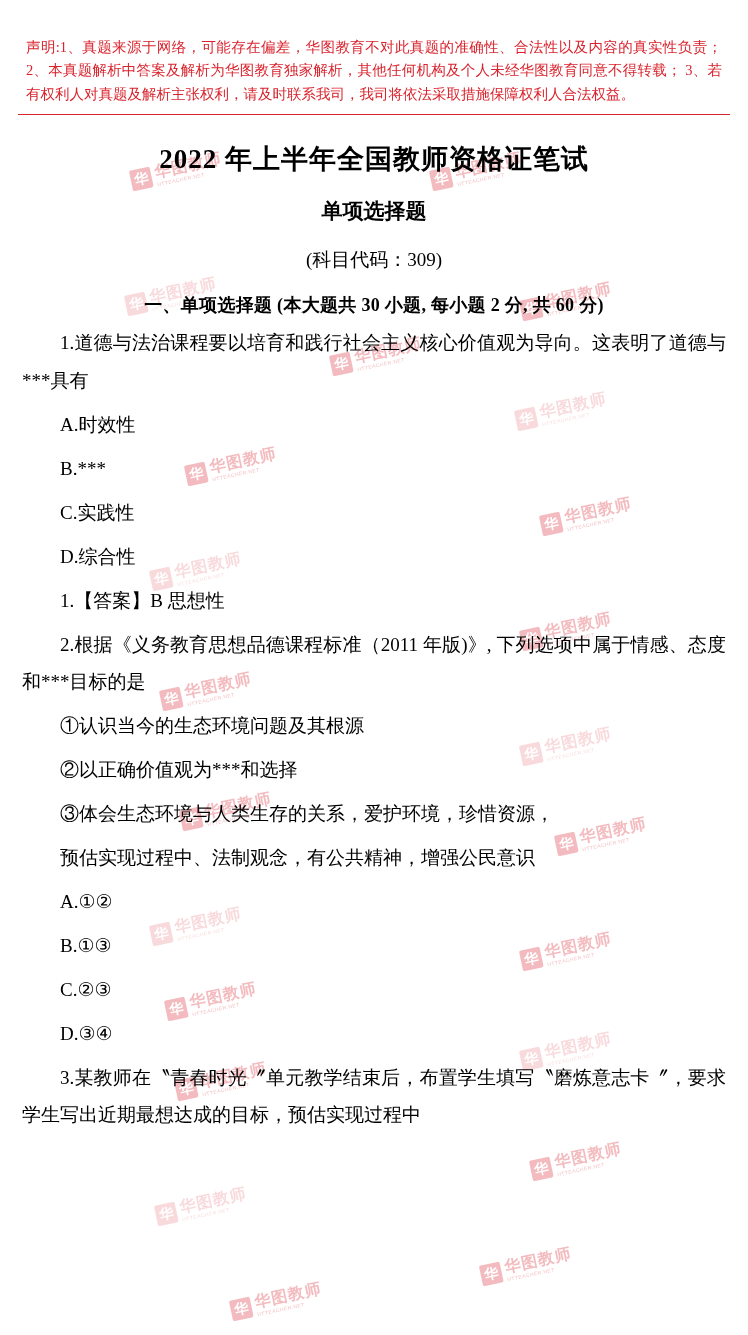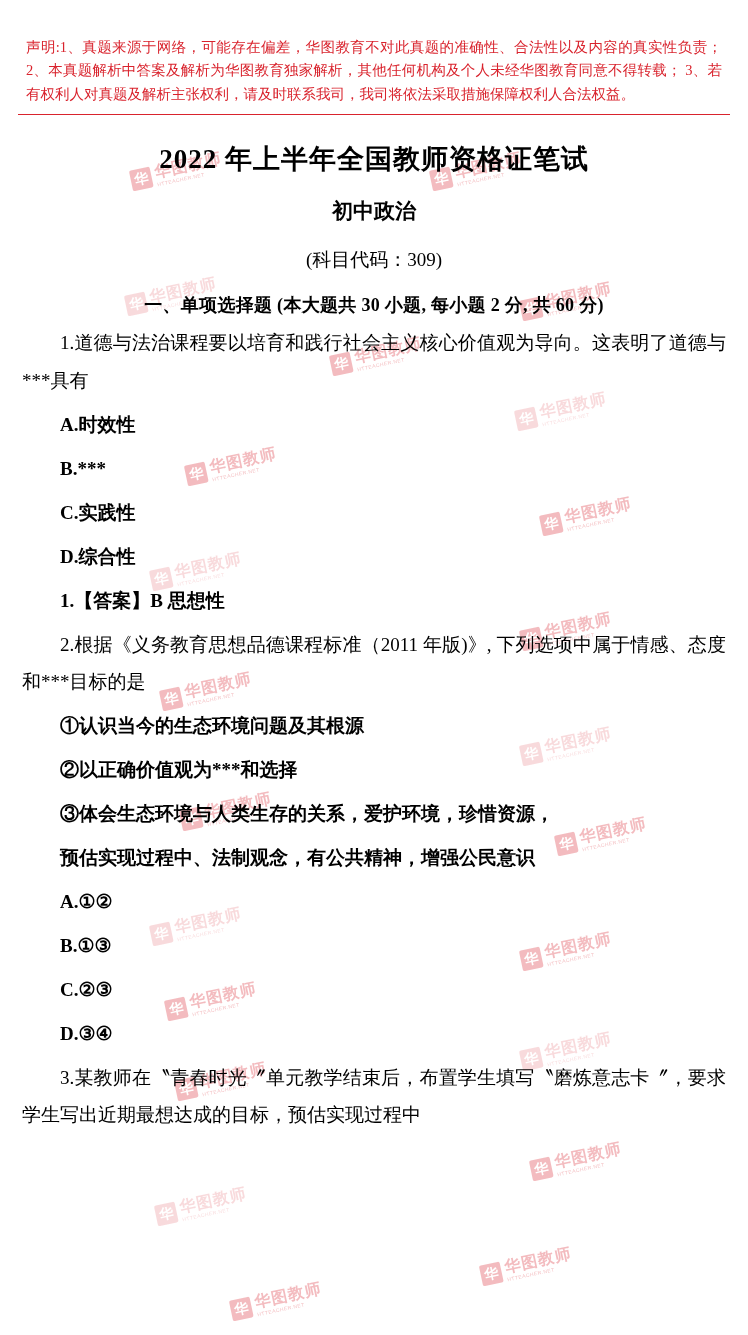--- a/index.html
+++ b/index.html
@@ -124,21 +124,20 @@
     line-height: 1.95;
     margin: 7px 0 0 0;
     text-align: justify;
     text-indent: 0;
   }
   p.indent {
     text-indent: 2em;
   }
   p.opt {
     text-indent: 2em;
-    font-weight: bold;
   }
 </style>
 </head>
 <body>
 
 <div class="watermark-layer" id="wm-layer">
     <div class="wm" style="left: 130px; top: 160px;">
       <div class="wm-box">华</div>
       <div class="wm-txt">
         <div class="wm-main">华图教师</div>
@@ -301,21 +300,21 @@
     </div>
   </div>
 
 <div class="notice">
   <b>声明:</b><span>1、真题来源于网络，可能存在偏差，华图教育不对此真题的准确性、合法性以及内容的真实性负责； 2、本真题解析中答案及解析为华图教育独家解析，其他任何机构及个人未经华图教育同意不得转载； 3、若有权利人对真题及解析主张权利，请及时联系我司，我司将依法采取措施保障权利人合法权益。</span>
 </div>
 <div class="rule"></div>
 
 <div class="doc">
   <div class="title">2022 年上半年全国教师资格证笔试</div>
-  <div class="subtitle">初中政治</div>
+  <div class="subtitle">单项选择题</div>
   <div class="code">(科目代码：309)</div>
   <div class="section-head">一、单项选择题 (本大题共 30 小题, 每小题 2 分, 共 60 分)</div>
   <div id="blocks">
       <p class="para indent">1.道德与法治课程要以培育和践行社会主义核心价值观为导向。这表明了道德与***具有</p>
       <p class="para opt">A.时效性</p>
       <p class="para opt">B.***</p>
       <p class="para opt">C.实践性</p>
       <p class="para opt">D.综合性</p>
       <p class="para opt">1.【答案】B 思想性</p>
       <p class="para indent">2.根据《义务教育思想品德课程标准（2011 年版)》, 下列选项中属于情感、态度和***目标的是</p>

